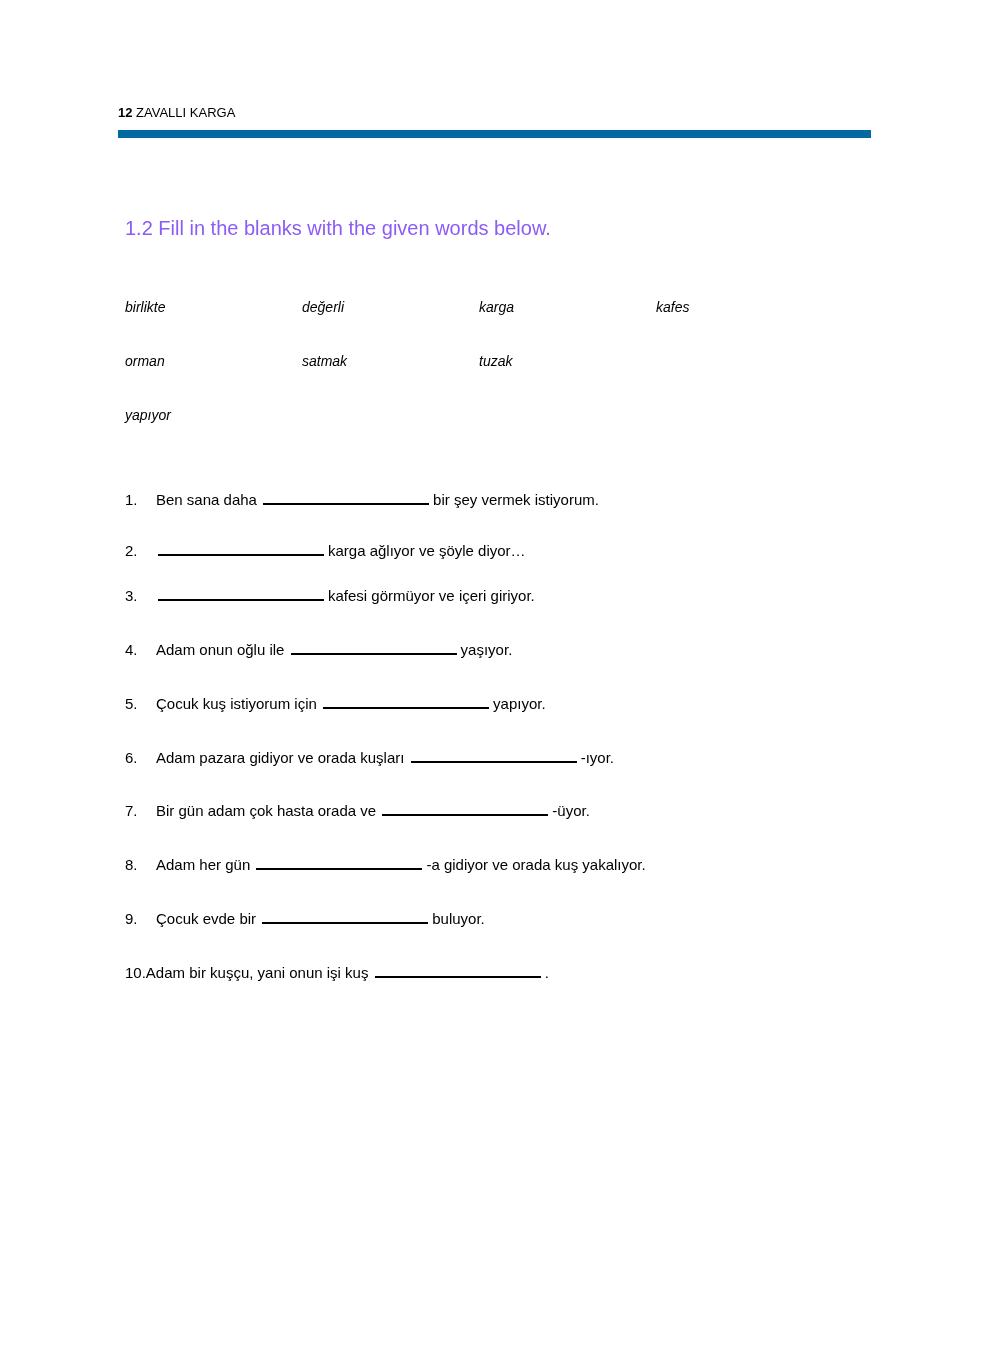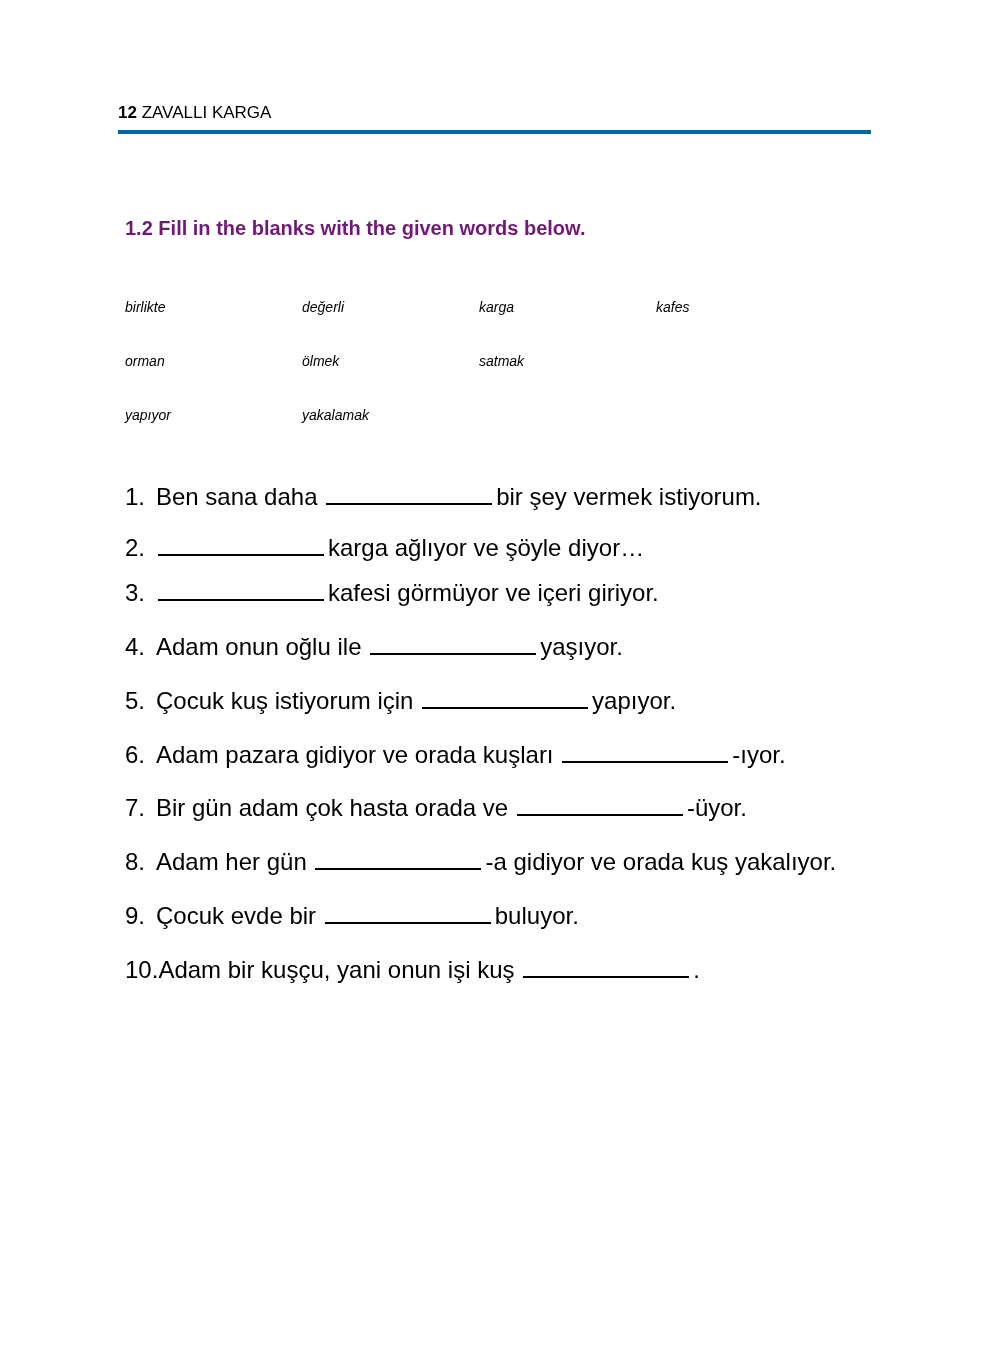--- a/index.html
+++ b/index.html
@@ -1,28 +1,28 @@
 <!DOCTYPE html>
 <html><head>
   <meta charset="utf-8">
   <style>
     html, body { margin: 0; padding: 0; background: #ffffff; }
     body { width: 1004px; height: 1358px; position: relative; overflow: hidden;
            font-family: "Liberation Sans", "DejaVu Sans", sans-serif; color: #000; }
     .page { position: absolute; left: 0; top: 0; width: 1004px; height: 1358px; background: #fff; }
     .header { position: absolute; left: 118px; top: 100px; width: 753px; height: 30px;
-              border-bottom: 4px solid #0369a1; font-size: 17px; line-height: 26px; }
+              border-bottom: 8px solid #0369a1; font-size: 13px; line-height: 26px; }
     .header .num { font-weight: bold; }
-    .instruction { position: absolute; left: 125px; top: 215px; font-size: 20px; font-weight: bold;
-                   color: #701a75; line-height: 26px; white-space: nowrap; }
+    .instruction { position: absolute; left: 125px; top: 215px; font-size: 20px; font-weight: normal;
+                   color: #8b5cf6; line-height: 26px; white-space: nowrap; }
     .wordbank { position: absolute; left: 125px; top: 293px; width: 720px; }
     .wb-row { display: flex; height: 54px; }
     .wb-cell { width: 177px; font-style: italic; font-size: 14px; line-height: 28px; white-space: nowrap; }
     .items { position: absolute; left: 125px; top: 0; width: 760px; }
-    .item { position: absolute; left: 0; font-size: 24px; line-height: 28px; white-space: nowrap; }
+    .item { position: absolute; left: 0; font-size: 15px; line-height: 28px; white-space: nowrap; }
     .item .n { display: inline-block; width: 31px; }
     .item .n.wide { width: auto; }
     .blank { display: inline-block; width: 166px; border-bottom: 2px solid #000;
              height: 20px; vertical-align: baseline; margin: 0 4px 0 2px; }
   </style>
 </head>
 <body>
 
 <div class="page">
   <div class="header">
@@ -34,26 +34,25 @@
 
   <div class="wordbank">
     <div class="wb-row">
       <span class="wb-cell">birlikte</span>
       <span class="wb-cell">değerli</span>
       <span class="wb-cell">karga</span>
       <span class="wb-cell">kafes</span>
     </div>
     <div class="wb-row">
       <span class="wb-cell">orman</span>
-      <span class="wb-cell">ölmek</span>
       <span class="wb-cell">satmak</span>
+      <span class="wb-cell">tuzak</span>
     </div>
     <div class="wb-row">
       <span class="wb-cell">yapıyor</span>
-      <span class="wb-cell">yakalamak</span>
     </div>
   </div>
 
   <div class="items">
     <div class="item" style="top:483px">
       <span class="n">1.</span><span>Ben sana daha</span> <span class="blank"></span><span>bir şey vermek istiyorum.</span>
     </div>
     <div class="item" style="top:534px">
       <span class="n">2.</span><span class="blank"></span><span>karga ağlıyor ve şöyle diyor…</span>
     </div>

